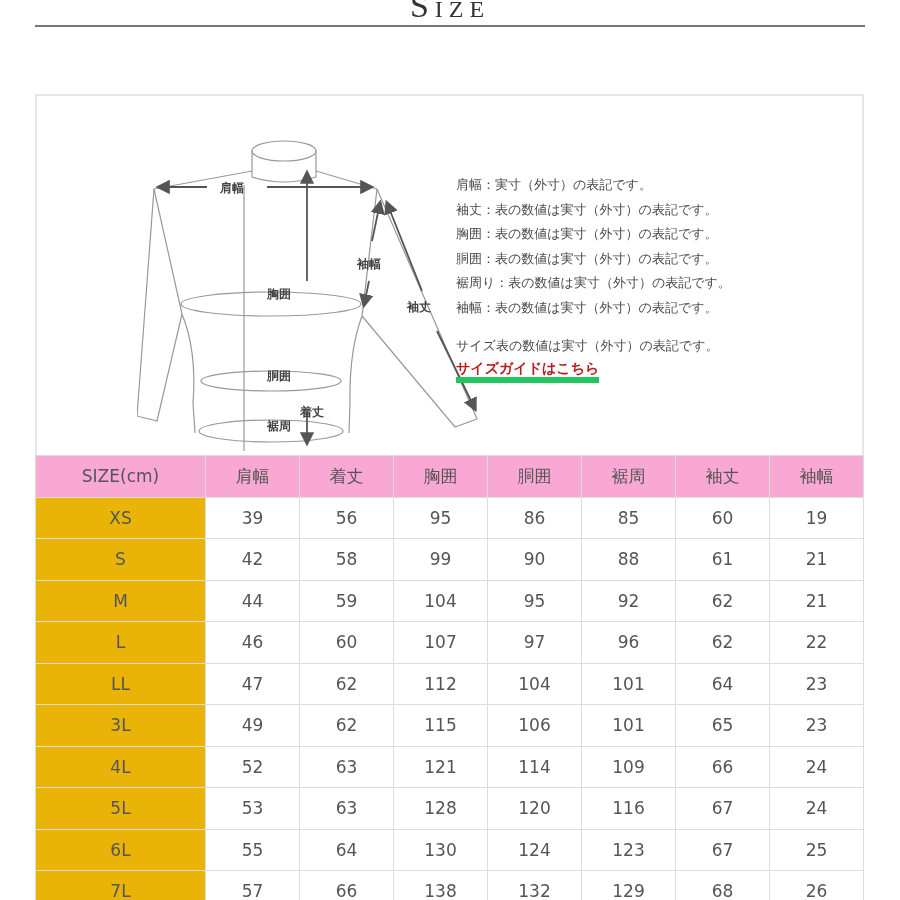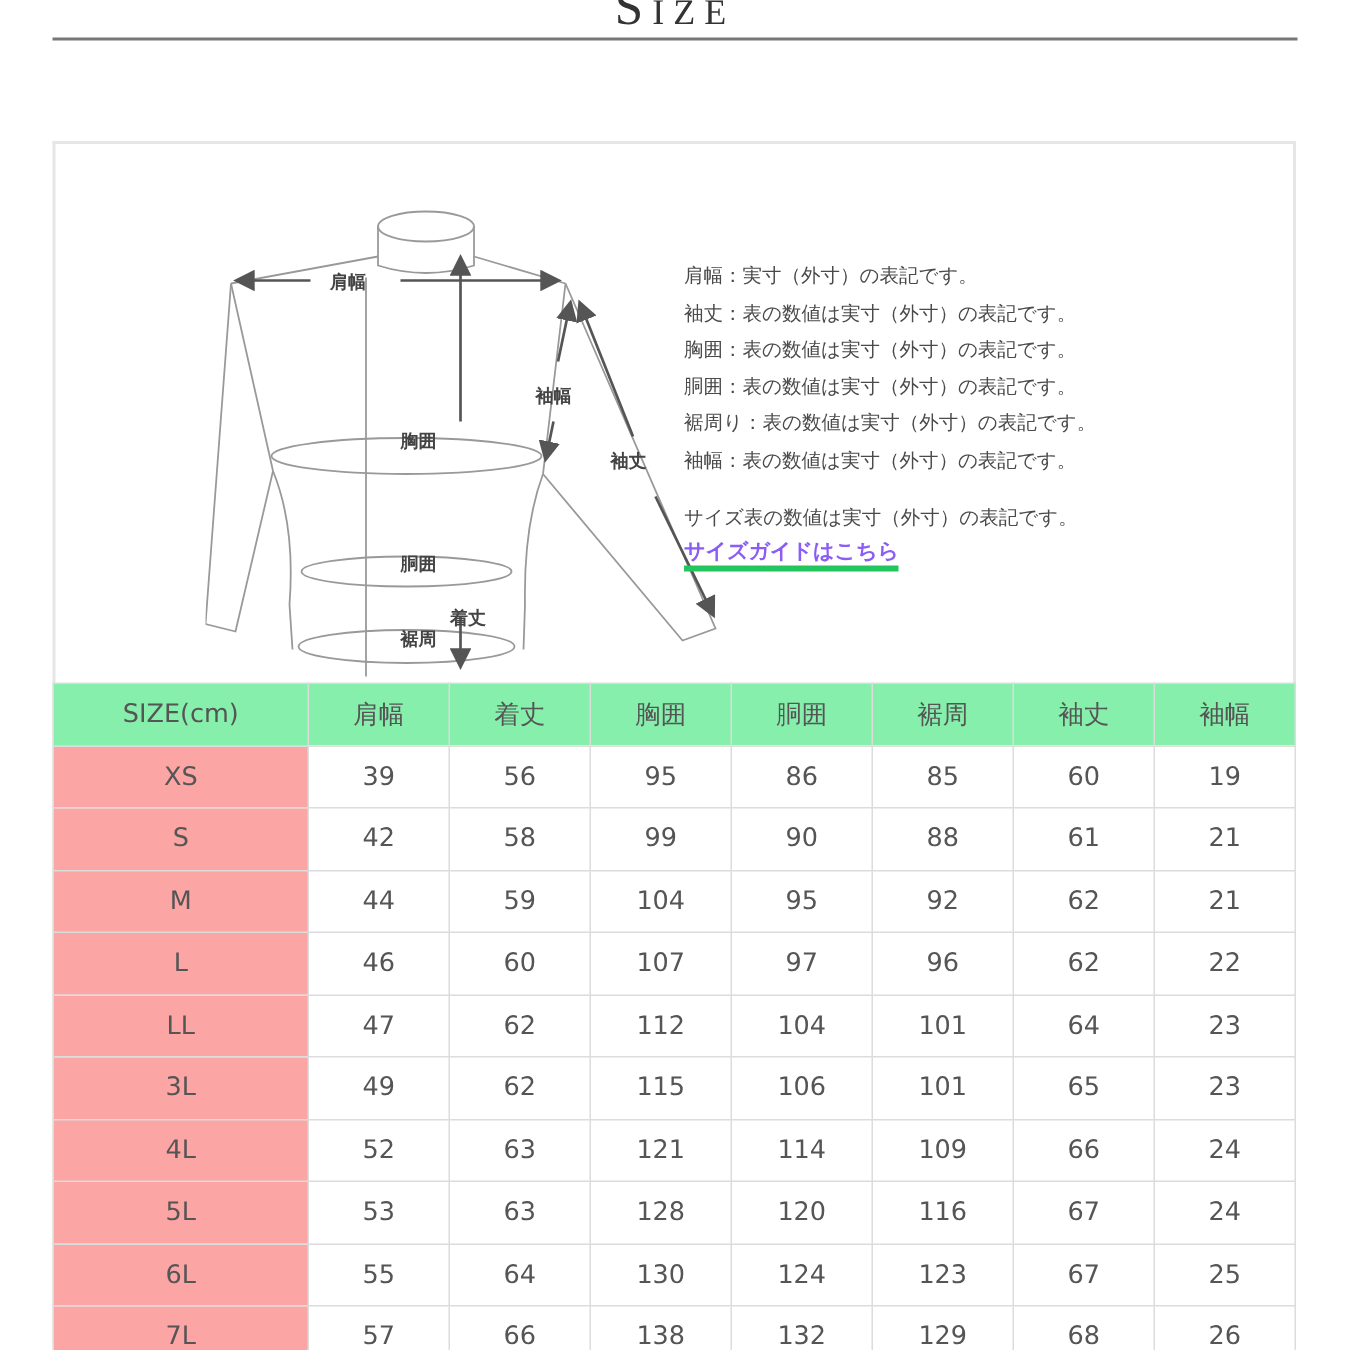--- a/index.html
+++ b/index.html
@@ -8,28 +8,28 @@
   .title { position:absolute; left:0; width:900px; top:-14px; text-align:center;
            font-family:"Liberation Serif", serif; font-size:34px; letter-spacing:6px;
            color:#333; font-variant:small-caps; line-height:40px; }
   .rule { position:absolute; left:35px; width:830px; top:25px; height:2px; background:#777; }
   .panel { position:absolute; left:35px; top:94px; width:829px; height:806px;
            border:2px solid #e6e6e6; border-bottom:none; box-sizing:border-box; background:#fff; }
   .diagram { position:absolute; left:100px; top:35px; width:360px; height:330px; }
   .notes { position:absolute; left:419px; top:77px; width:380px; font-size:13px; color:#4a4a4a; }
   .notes .line { height:24.5px; line-height:24.5px; white-space:nowrap; }
   .notes .gap { height:14px; }
-  .guide-link { display:inline-block; color:#8b5cf6; font-weight:bold; font-size:14px;
-                border-bottom:4px solid #22c55e; line-height:18px; cursor:pointer; text-decoration:none; }
+  .guide-link { display:inline-block; color:#b91c1c; font-weight:bold; font-size:14px;
+                border-bottom:6px solid #22c55e; line-height:18px; cursor:pointer; text-decoration:none; }
   table.sizes { position:absolute; left:35px; top:455px; border-collapse:collapse;
                 font-family:"DejaVu Sans", sans-serif; color:#555; }
   table.sizes th, table.sizes td { border:1px solid #dcdcdc; text-align:center;
                 font-weight:normal; font-size:17px; height:40.5px; padding:0; }
-  table.sizes th { background:#86efac; }
-  table.sizes td.size-col { background:#fca5a5;margin-left:46px; }
+  table.sizes th { background:#f9a8d4; }
+  table.sizes td.size-col { background:#eab308;margin-left:46px; }
   table.sizes td { background:#fff; }
   .col0 { width:169px; } .colN { width:93px; }
 </style>
 </head>
 <body>
 
 <div class="title">Size</div>
 <div class="rule"></div>
 
 <div class="panel">

